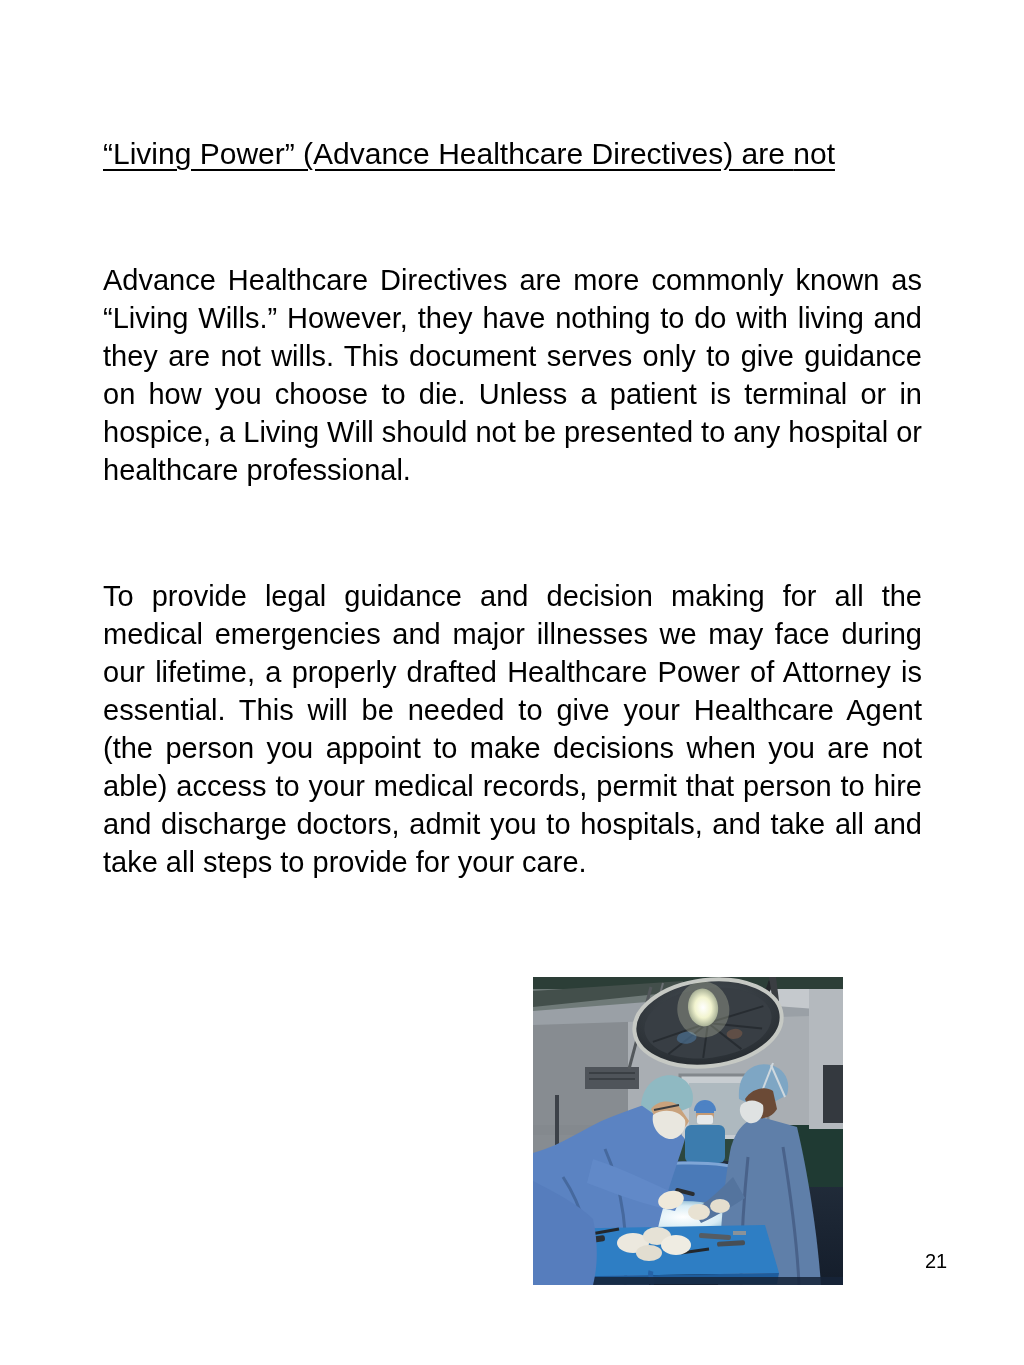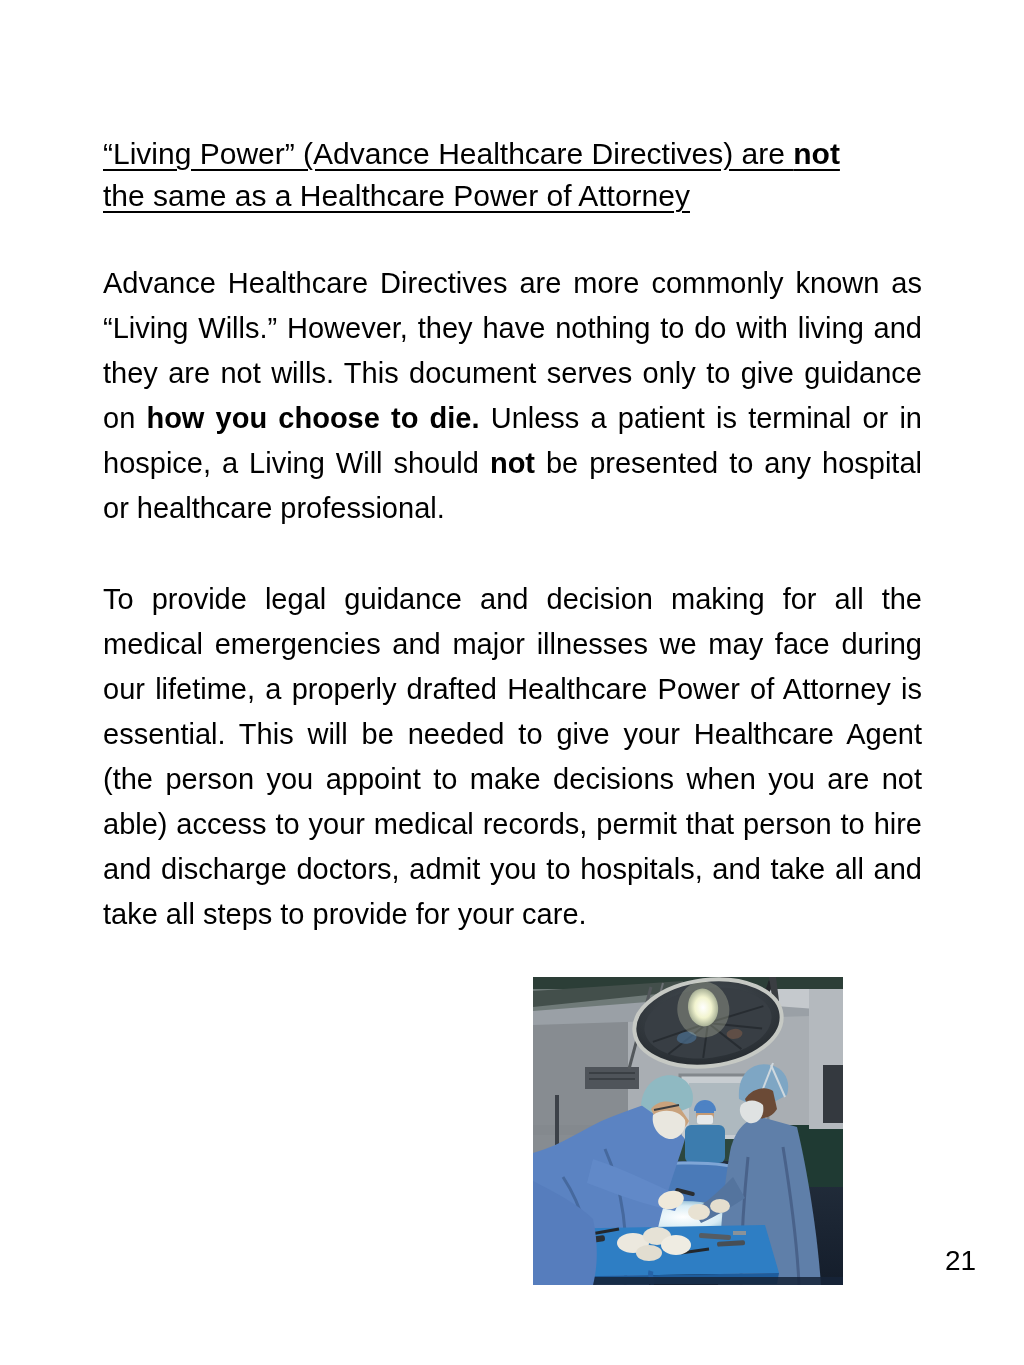--- a/index.html
+++ b/index.html
@@ -14,43 +14,43 @@
   }
   .heading {
     position:absolute; left:103px; top:133px; width:822px;
     font-size:30px; line-height:42px;
     text-decoration:underline;
     text-decoration-thickness:2px;
     text-underline-offset:5px;
   }
   .para {
     position:absolute; left:103px; width:819px;
-    font-size:29px; line-height:45px;
+    font-size:29px; line-height:38px;
   }
   .para.justify { text-align:justify; }
   #para-living-wills   { top:261px; }
   #para-power-attorney { top:577px; }
   #para-essential      { top:971px; width:430px; text-align:left; }
   .photo-frame {
     position:absolute; left:533px; top:977px;
     width:310px; height:308px;
   }
   .photo-frame svg { display:block; width:310px; height:308px; }
   .page-number {
-    position:absolute; left:945px; top:1245px;
-    font-size:28px; line-height:32px;
+    position:absolute; left:925px; top:1245px;
+    font-size:20px; line-height:32px;
   }
-  b { font-weight:bold; }
+  b { font-weight:normal; }
 </style>
 </head>
 <body>
 
 <div class="page">
 
-  <div class="heading"><span>“Living Power” (Advance Healthcare Directives) are </span><b>not</b><br><span>the same as a Healthcare Power of Attorney</span></div>
+  <div class="heading"><span>“Living Power” (Advance Healthcare Directives) are </span><b>not</b><br></div>
 
   <div class="para justify" id="para-living-wills"><span>Advance Healthcare Directives are more commonly known as “Living Wills.” However, they have nothing to do with living and they are not wills. This document serves only to give guidance on </span><b>how you choose to die.</b><span> Unless a patient is terminal or in hospice, a Living Will should </span><b>not</b><span> be presented to any hospital or healthcare professional.</span></div>
 
   <div class="para justify" id="para-power-attorney"><span>To provide legal guidance and decision making for all the medical emergencies and major illnesses we may face during our lifetime, a properly drafted Healthcare Power of Attorney is essential. This will be needed to give your Healthcare Agent (the person you appoint to make decisions when you are not able) access to your medical records, permit that person to hire and discharge doctors, admit you to hospitals, and take all and take all steps to provide for your care.</span></div>
 
 
   <div class="photo-frame">
     <svg viewBox="0 0 310 308" preserveAspectRatio="none">
       <defs>
         <linearGradient id="gRoom" x1="0" y1="0" x2="0" y2="1">

